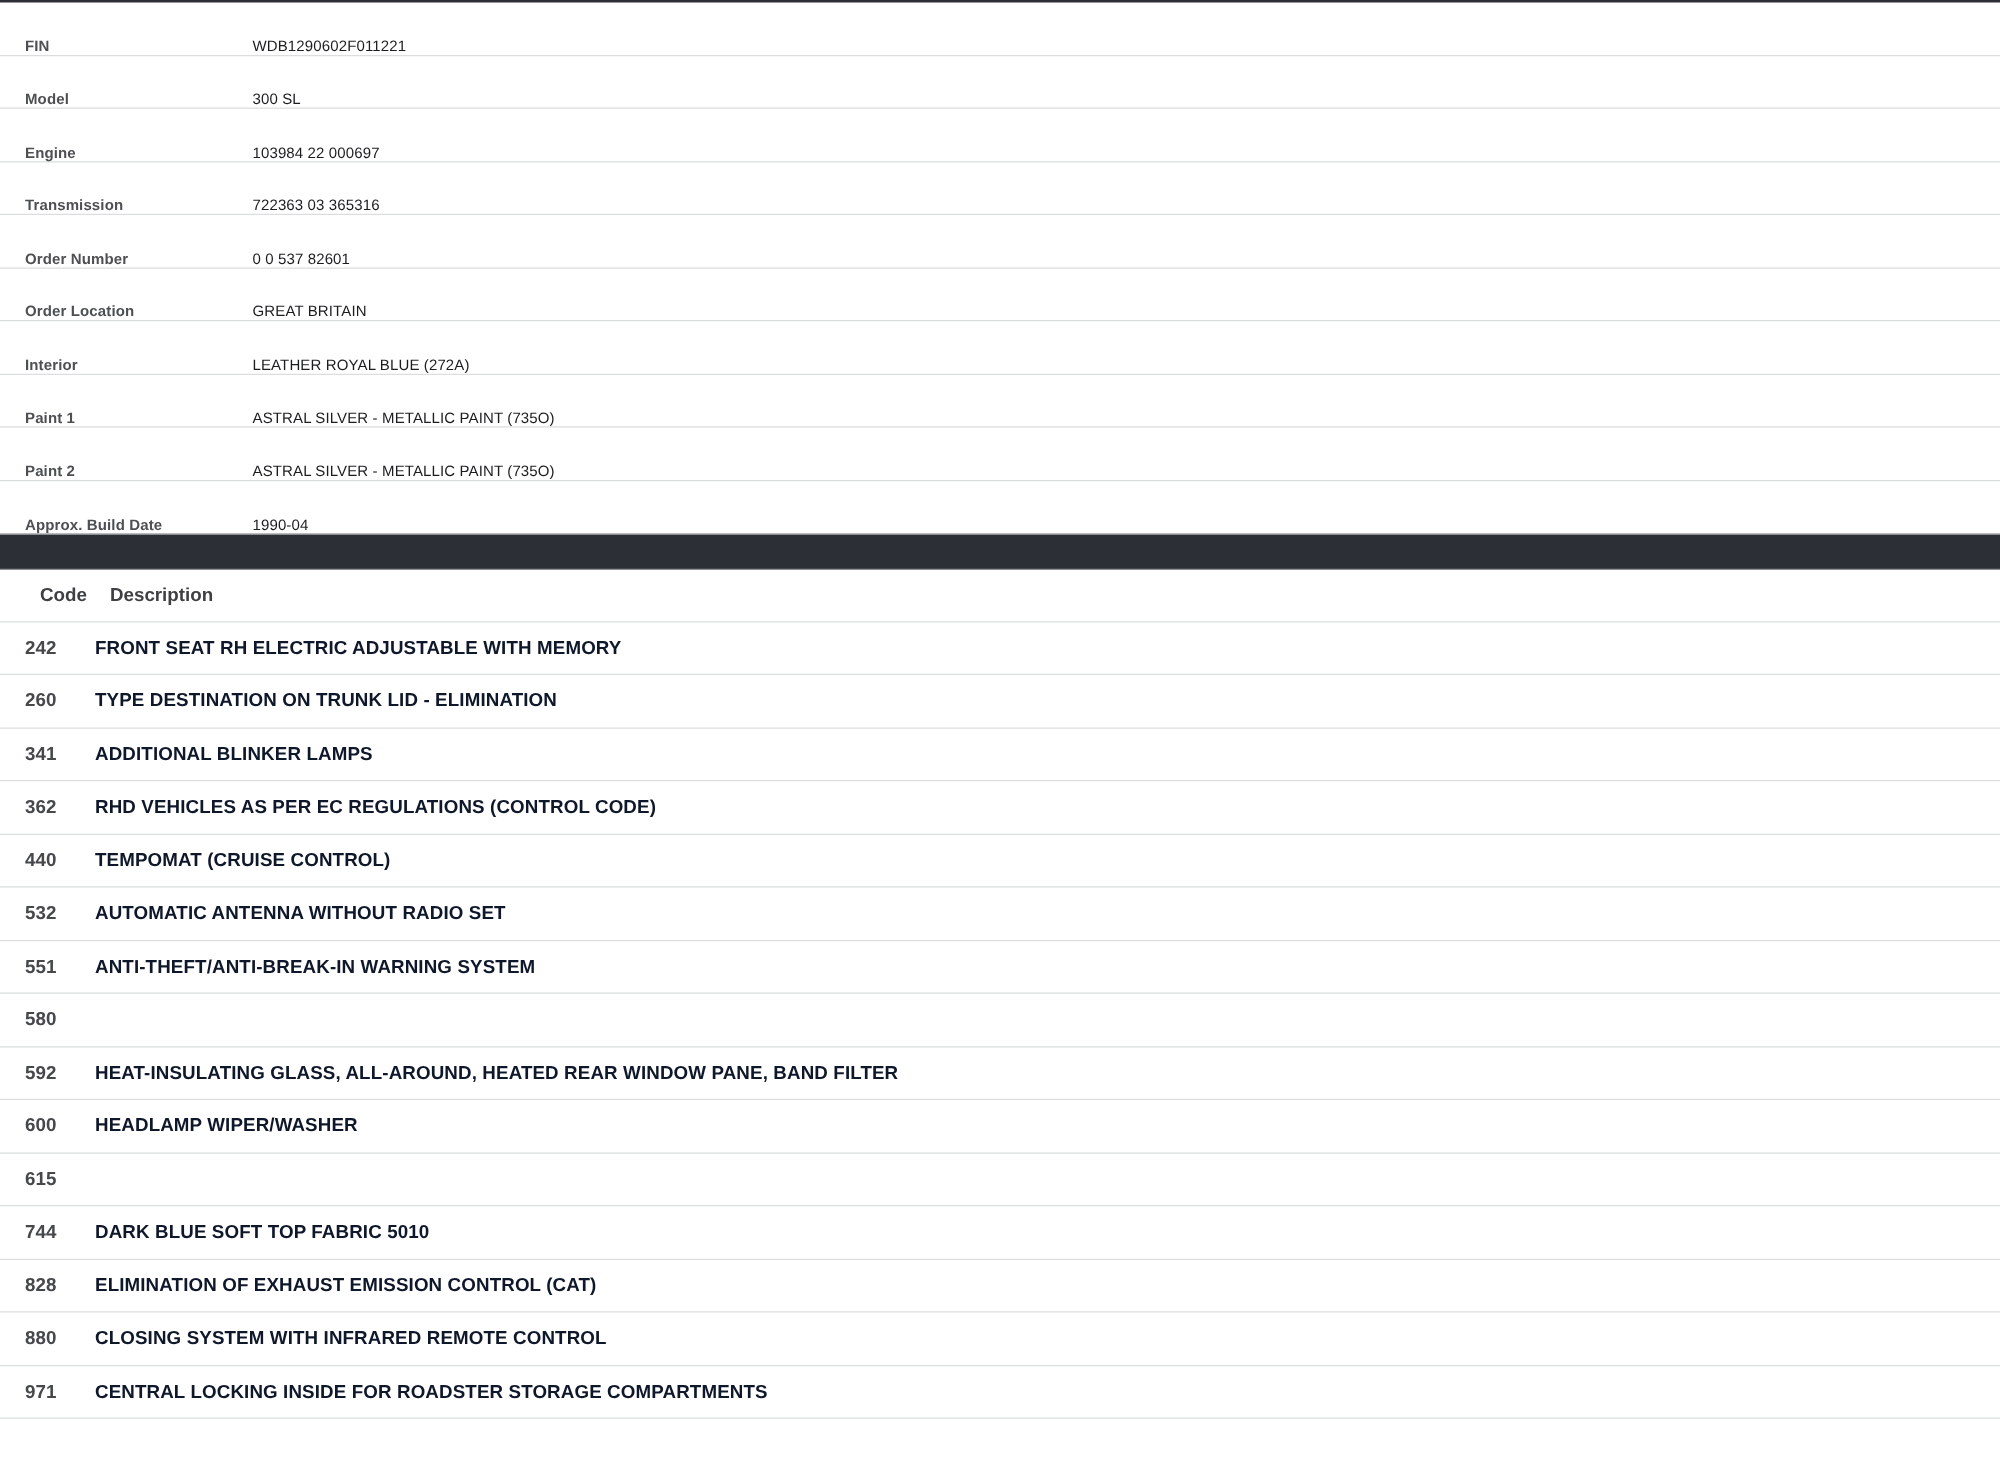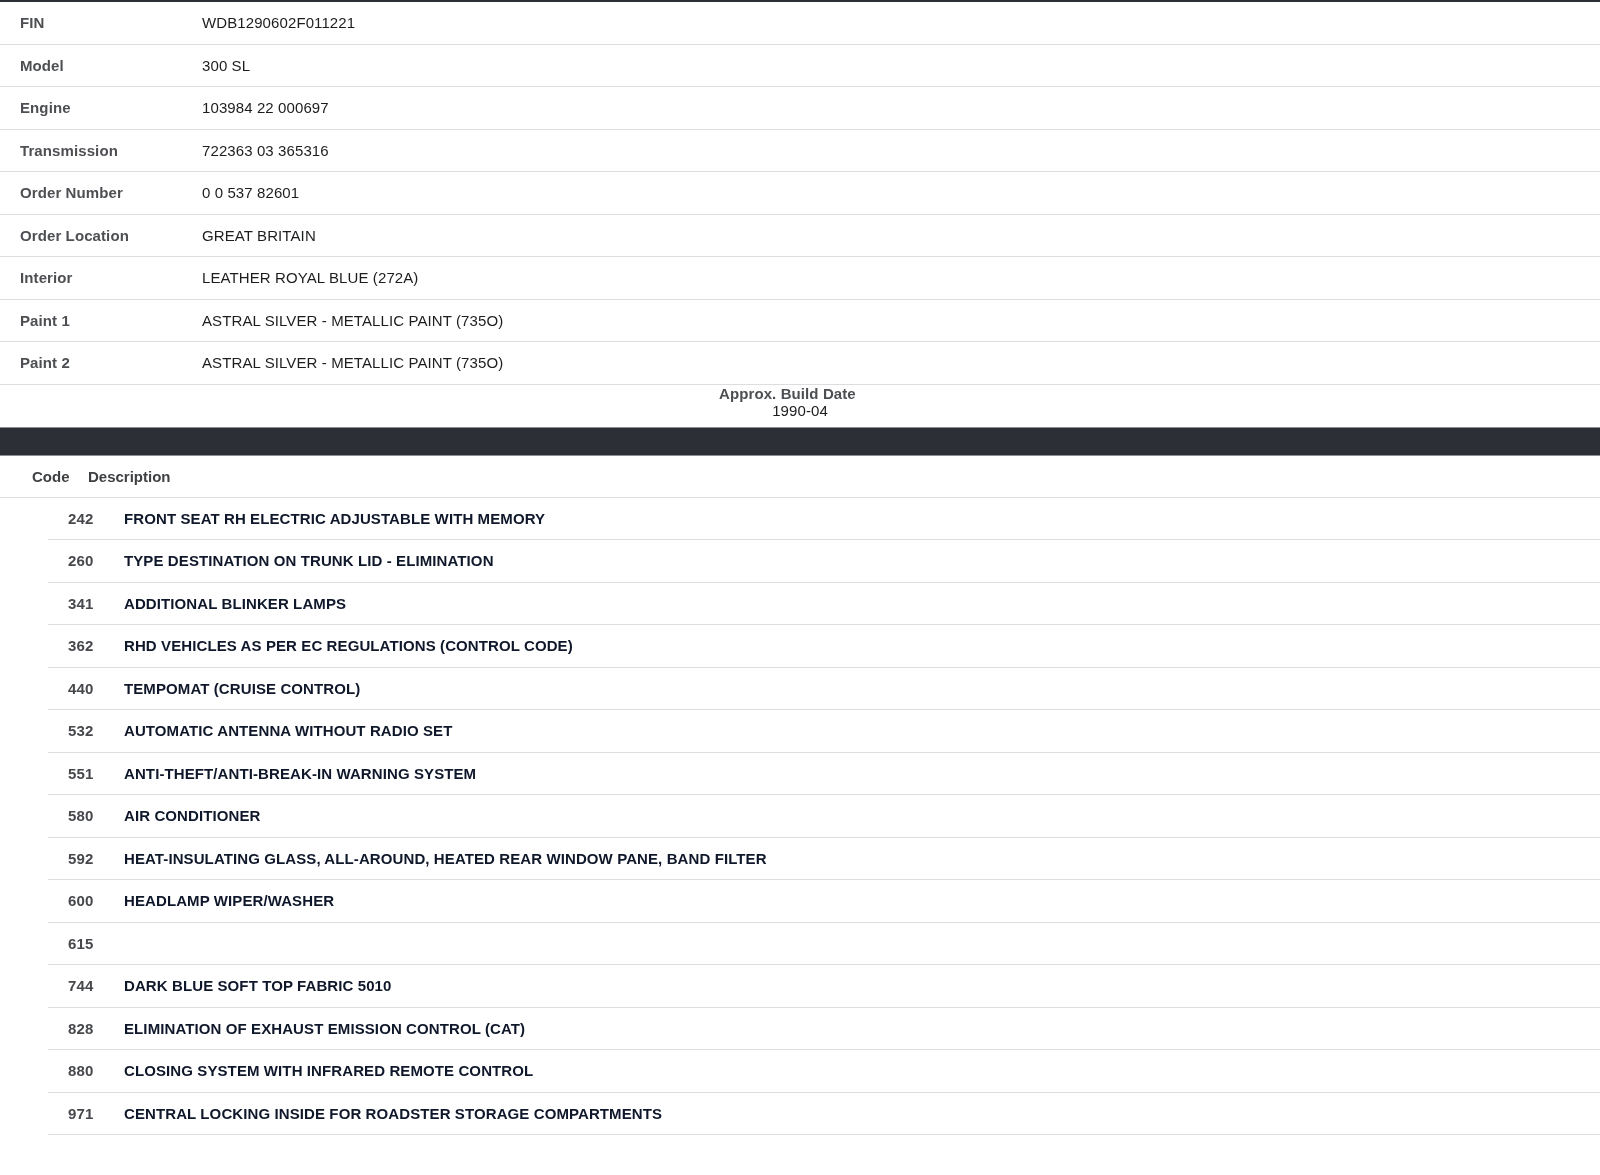--- a/index.html
+++ b/index.html
@@ -15,27 +15,27 @@
     overflow: hidden;
   }
   .top-border {
     height: 2px;
     background: #2d2f36;
   }
   
   .info-section { width: 100%; }
   .info-row {
     display: flex;
-    align-items: center;
+    align-items: flex-end;
     height: 42.5px;
     border-bottom: 1px solid #dcddde;
-    font-size: 15px;
+    font-size: 12px;
     letter-spacing: 0.1px;
   }
-  .info-row:last-child { border-bottom: none; flex-direction: column; }
+  .info-row:last-child { border-bottom: none; }
   .info-label {
     width: 202px;
     padding-left: 20px;
     flex-shrink: 0;
     color: #4d4f53;
     font-weight: 600;
   }
   .info-value {
     color: #1c1d1f;
     font-weight: 400;
@@ -62,21 +62,20 @@
     color: #3e4043;
     font-weight: 600;
   }
   .option-row {
     display: flex;
     align-items: center;
     height: 42.5px;
     border-bottom: 1px solid #dcddde;
     font-size: 15px;
     letter-spacing: 0.1px;
-    margin-left: 48px;
   }
   .code-cell {
     width: 76px;
     padding-left: 20px;
     flex-shrink: 0;
     color: #46484c;
     font-weight: 600;
   }
   .desc-cell {
     flex: 1;
@@ -185,21 +184,20 @@
       <div class="desc-cell">AUTOMATIC ANTENNA WITHOUT RADIO SET</div>
     </div>
 
     <div class="option-row">
       <div class="code-cell">551</div>
       <div class="desc-cell">ANTI-THEFT/ANTI-BREAK-IN WARNING SYSTEM</div>
     </div>
 
     <div class="option-row">
       <div class="code-cell">580</div>
-      <div class="desc-cell">AIR CONDITIONER</div>
     </div>
 
     <div class="option-row">
       <div class="code-cell">592</div>
       <div class="desc-cell">HEAT-INSULATING GLASS, ALL-AROUND, HEATED REAR WINDOW PANE, BAND FILTER</div>
     </div>
 
     <div class="option-row">
       <div class="code-cell">600</div>
       <div class="desc-cell">HEADLAMP WIPER/WASHER</div>

